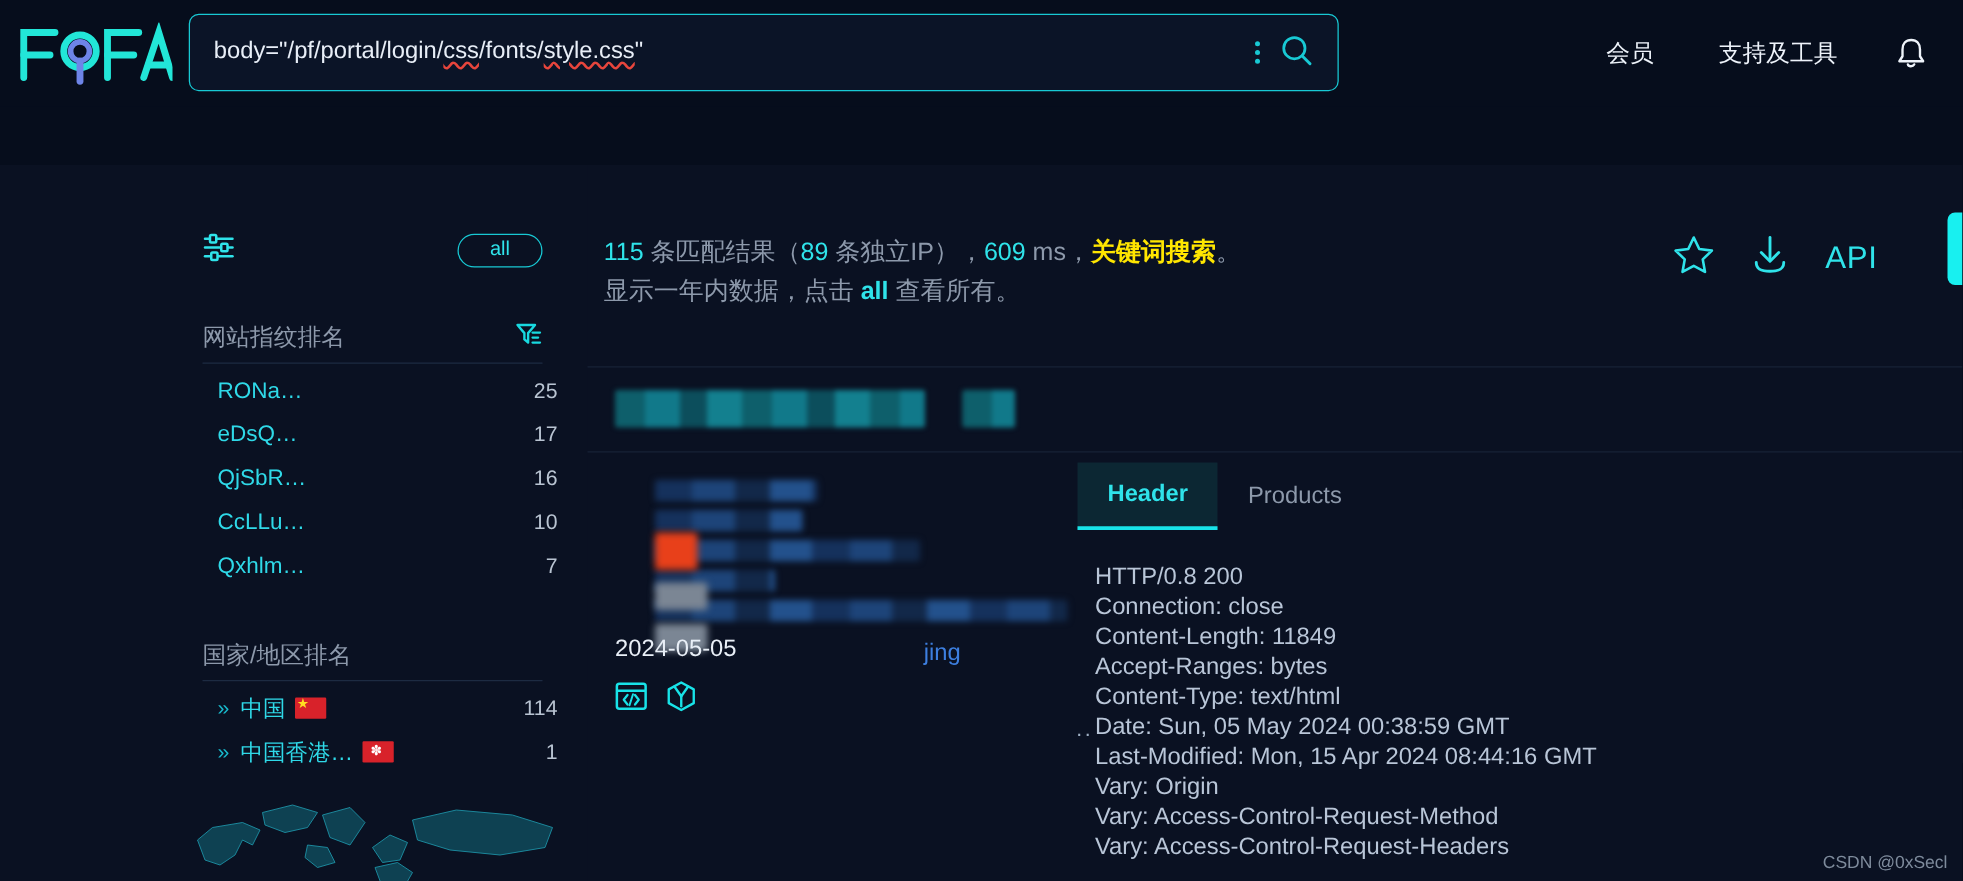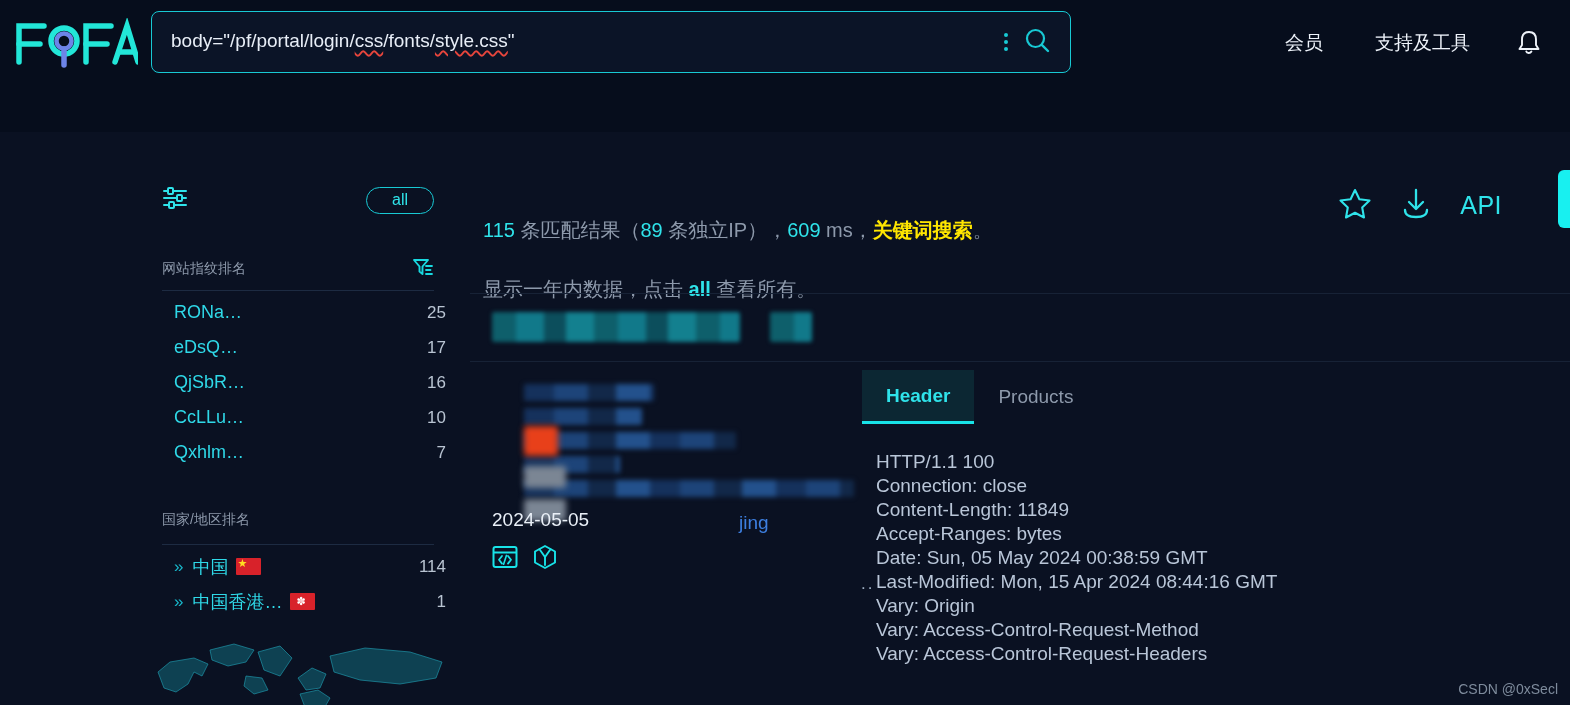--- a/index.html
+++ b/index.html
@@ -90,21 +90,21 @@
     width: 68px; height: 27px;
     border: 1.2px solid #18c9d4; border-radius: 14px;
     color: #2fe3ea; font-size: 16px;
     display: flex; align-items: center; justify-content: center;
     cursor: pointer;
   }
   .sec-title {
     position: absolute; left: 162px;
     width: 272px;
     display: flex; align-items: center; justify-content: space-between;
-    color: #8d99ab; font-size: 14px;
+    color: #8d99ab; font-size: 19px;
   }
   #sec-fp { top: 125px; }
   #sec-cc { top: 379px; }
   .sec-rule {
     position: absolute; left: 162px; width: 272px; height: 1px;
     background: #1d2b42;
   }
   #rule-fp { top: 158px; }
   #rule-cc { top: 412px; }
 
@@ -137,21 +137,21 @@
     width: 320px; height: 90px; overflow: hidden;
   }
 
   
   .results {
     position: absolute; left: 470px; top: 0;
     width: 1100px; height: 573px;
     background: #0a1122;
   }
   .summary { position: absolute; left: 13px; top: 55px; }
-  .summary .line { font-size: 20px; color: #8d99ab; line-height: 31px; white-space: nowrap; margin-top: 28px; }
+  .summary .line { font-size: 20px; color: #8d99ab; line-height: 31px; white-space: nowrap; }
   .n { color: #2fe3ea; }
   .kw { color: #ffe600; font-weight: bold; }
   .all-link { color: #2fe3ea; font-weight: bold; }
 
   .top-actions {
     position: absolute; right: 68px; top: 55px;
     display: flex; align-items: center; gap: 28px;
   }
   .api-text { color: #2fe3ea; font-size: 25px; letter-spacing: 0.5px; cursor: pointer; text-align: center; }
   .edge-tab {
@@ -462,24 +462,25 @@
             </svg>
           </span>
         </div>
 
         <div class="detail">
           <div class="tabs">
             <div class="tab active">Header</div>
             <div class="tab">Products</div>
           </div>
           <div class="hdr-box">
-            <div>HTTP/1.1 100</div>
+            <div>HTTP/0.8 200</div>
             <div>Connection: close</div>
             <div>Content-Length: 11849</div>
             <div>Accept-Ranges: bytes</div>
+            <div>Content-Type: text/html</div>
             <div>Date: Sun, 05 May 2024 00:38:59 GMT</div>
             <div>Last-Modified: Mon, 15 Apr 2024 08:44:16 GMT</div>
             <div>Vary: Origin</div>
             <div>Vary: Access-Control-Request-Method</div>
             <div>Vary: Access-Control-Request-Headers</div>
           </div>
         </div>
       </div>
     </div>
   </div>

